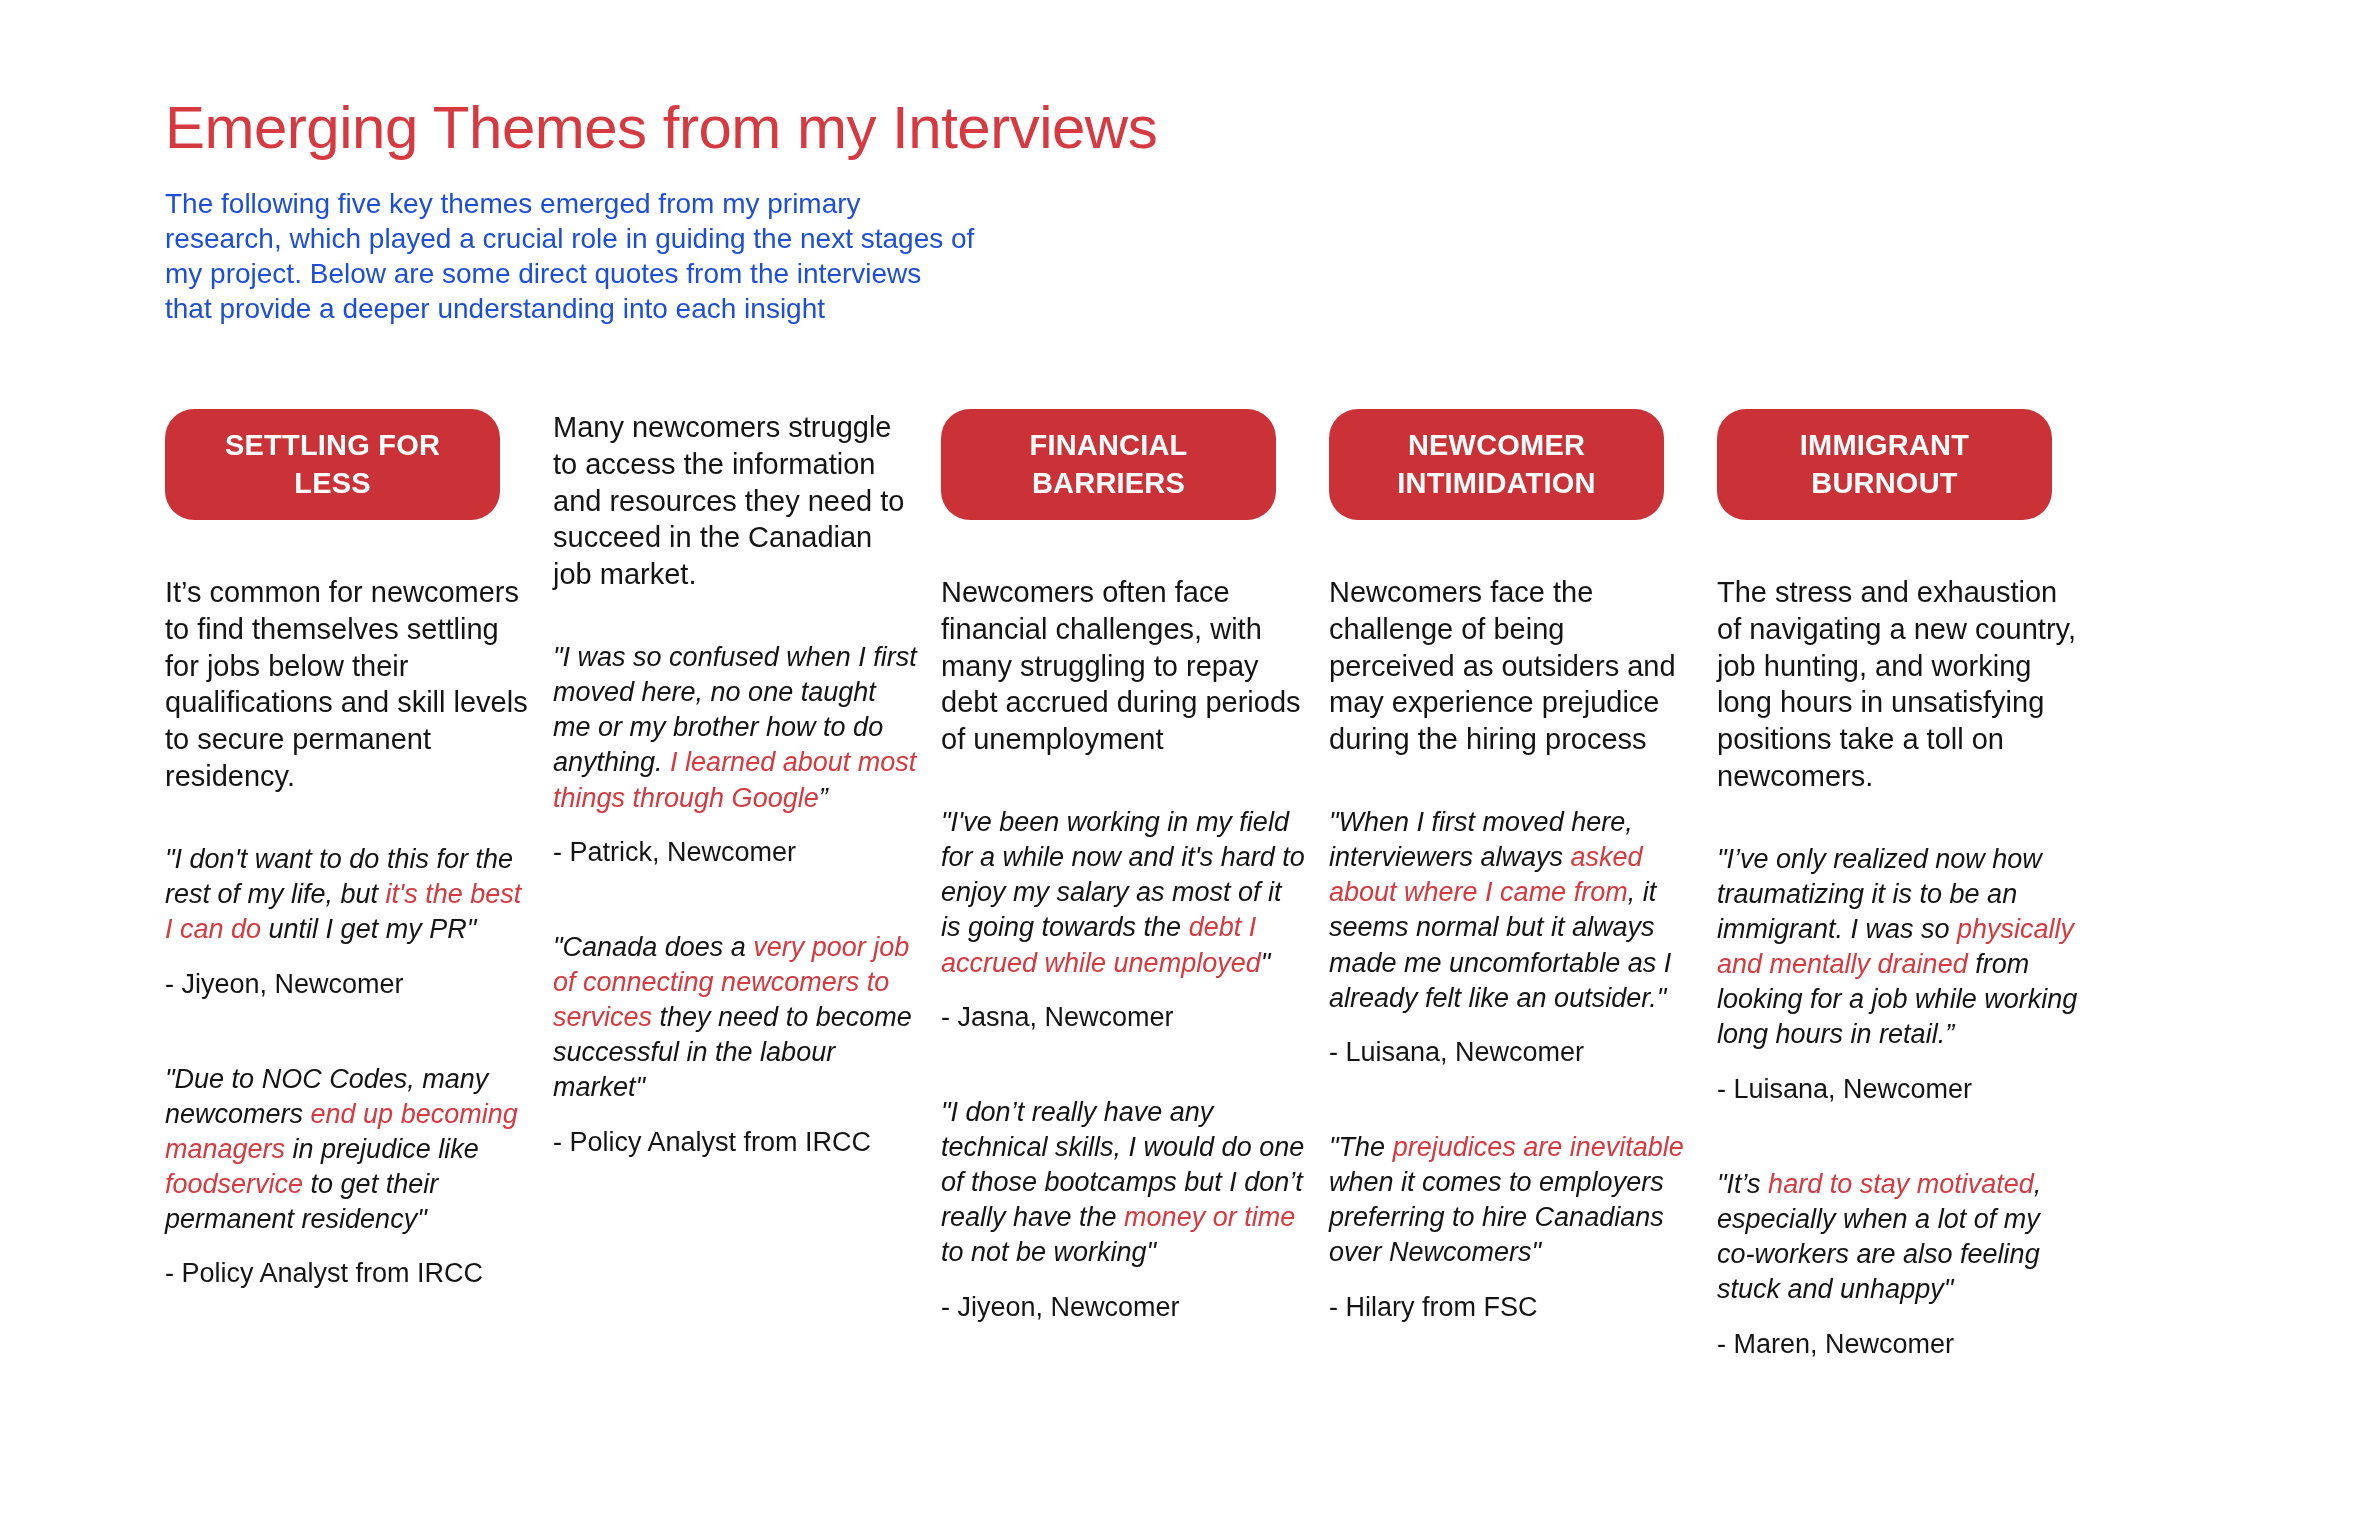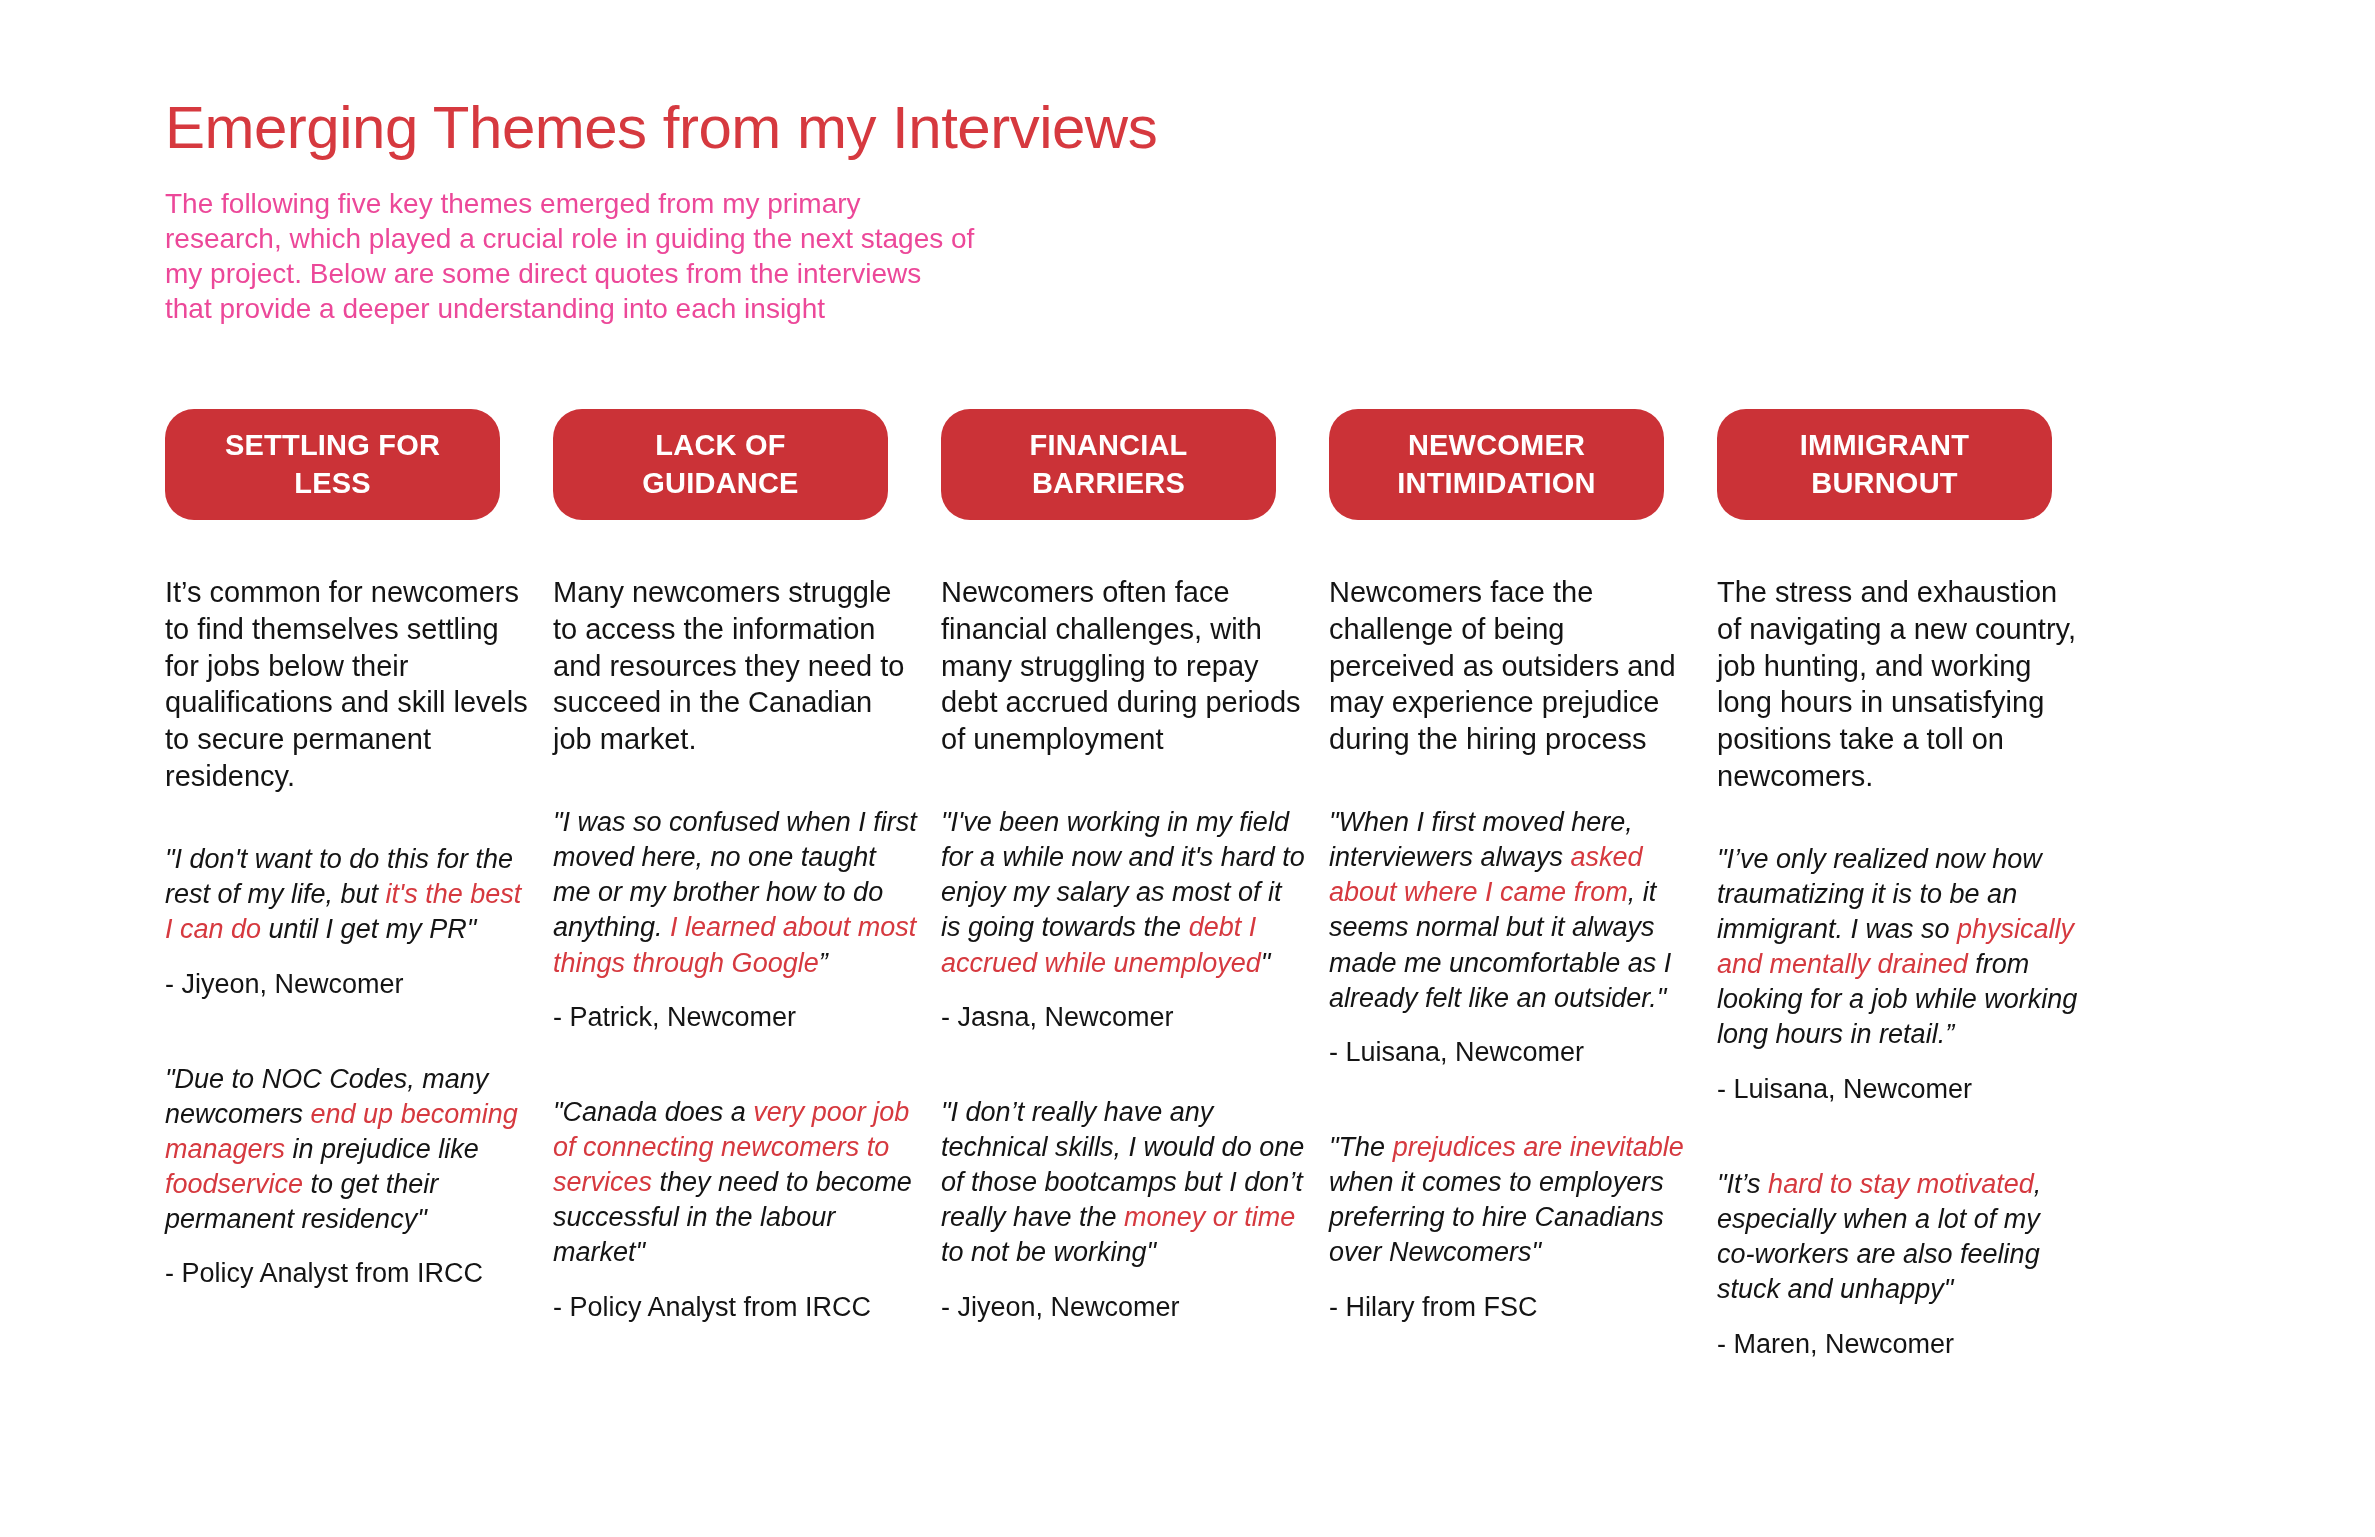--- a/index.html
+++ b/index.html
@@ -15,21 +15,21 @@
     font-family:"Liberation Sans","DejaVu Sans",sans-serif;
     color:var(--ink);overflow:hidden;
   }
   .slide{padding:96px 155px 0 165px;}
   .page-title{
     font-size:60px;font-weight:400;color:var(--accent);
     margin:0 0 27px 0;letter-spacing:-0.5px;line-height:1.05;
   }
   .page-subtitle{
     font-size:28px;line-height:1.25;max-width:810px;
-    margin:0 0 83px 0;font-weight:400;color:#ec4899;
+    margin:0 0 83px 0;font-weight:400;color:#1d4ed8;
   }
   .columns{display:flex;gap:24px;align-items:flex-start;}
   .column{flex:0 0 364px;width:364px;}
   .pill{
     width:335px;height:111px;background:var(--pill);
     border-radius:29px;display:flex;align-items:center;justify-content:center;
     text-align:center;margin:0 0 54px 0;
   }
   .pill-label{
     color:var(--pill-text);font-weight:700;font-size:29px;
@@ -67,23 +67,20 @@
             <p class="attribution">- Jiyeon, Newcomer</p>
           </blockquote>
           <blockquote class="quote">
             <p class="quote-text"><span>"Due to NOC Codes, many newcomers </span><span class="hl">end up becoming managers</span><span> in prejudice like </span><span class="hl">foodservice</span><span> to get their permanent residency"</span></p>
             <p class="attribution">- Policy Analyst from IRCC</p>
           </blockquote>
         </div>
   </article>
 
   <article class="column">
-    <div class="pill">
-      <span class="pill-label">LACK OF GUIDANCE</span>
-    </div>
     <p class="intro">Many newcomers struggle to access the information and resources they need to succeed in the Canadian job market.</p>
     <div class="quotes">
           <blockquote class="quote">
             <p class="quote-text"><span>"I was so confused when I first moved here, no one taught me or my brother how to do anything. </span><span class="hl">I learned about most things through Google</span><span>”</span></p>
             <p class="attribution">- Patrick, Newcomer</p>
           </blockquote>
           <blockquote class="quote">
             <p class="quote-text"><span>"Canada does a </span><span class="hl">very poor job of connecting newcomers to services</span><span> they need to become successful in the labour market"</span></p>
             <p class="attribution">- Policy Analyst from IRCC</p>
           </blockquote>

